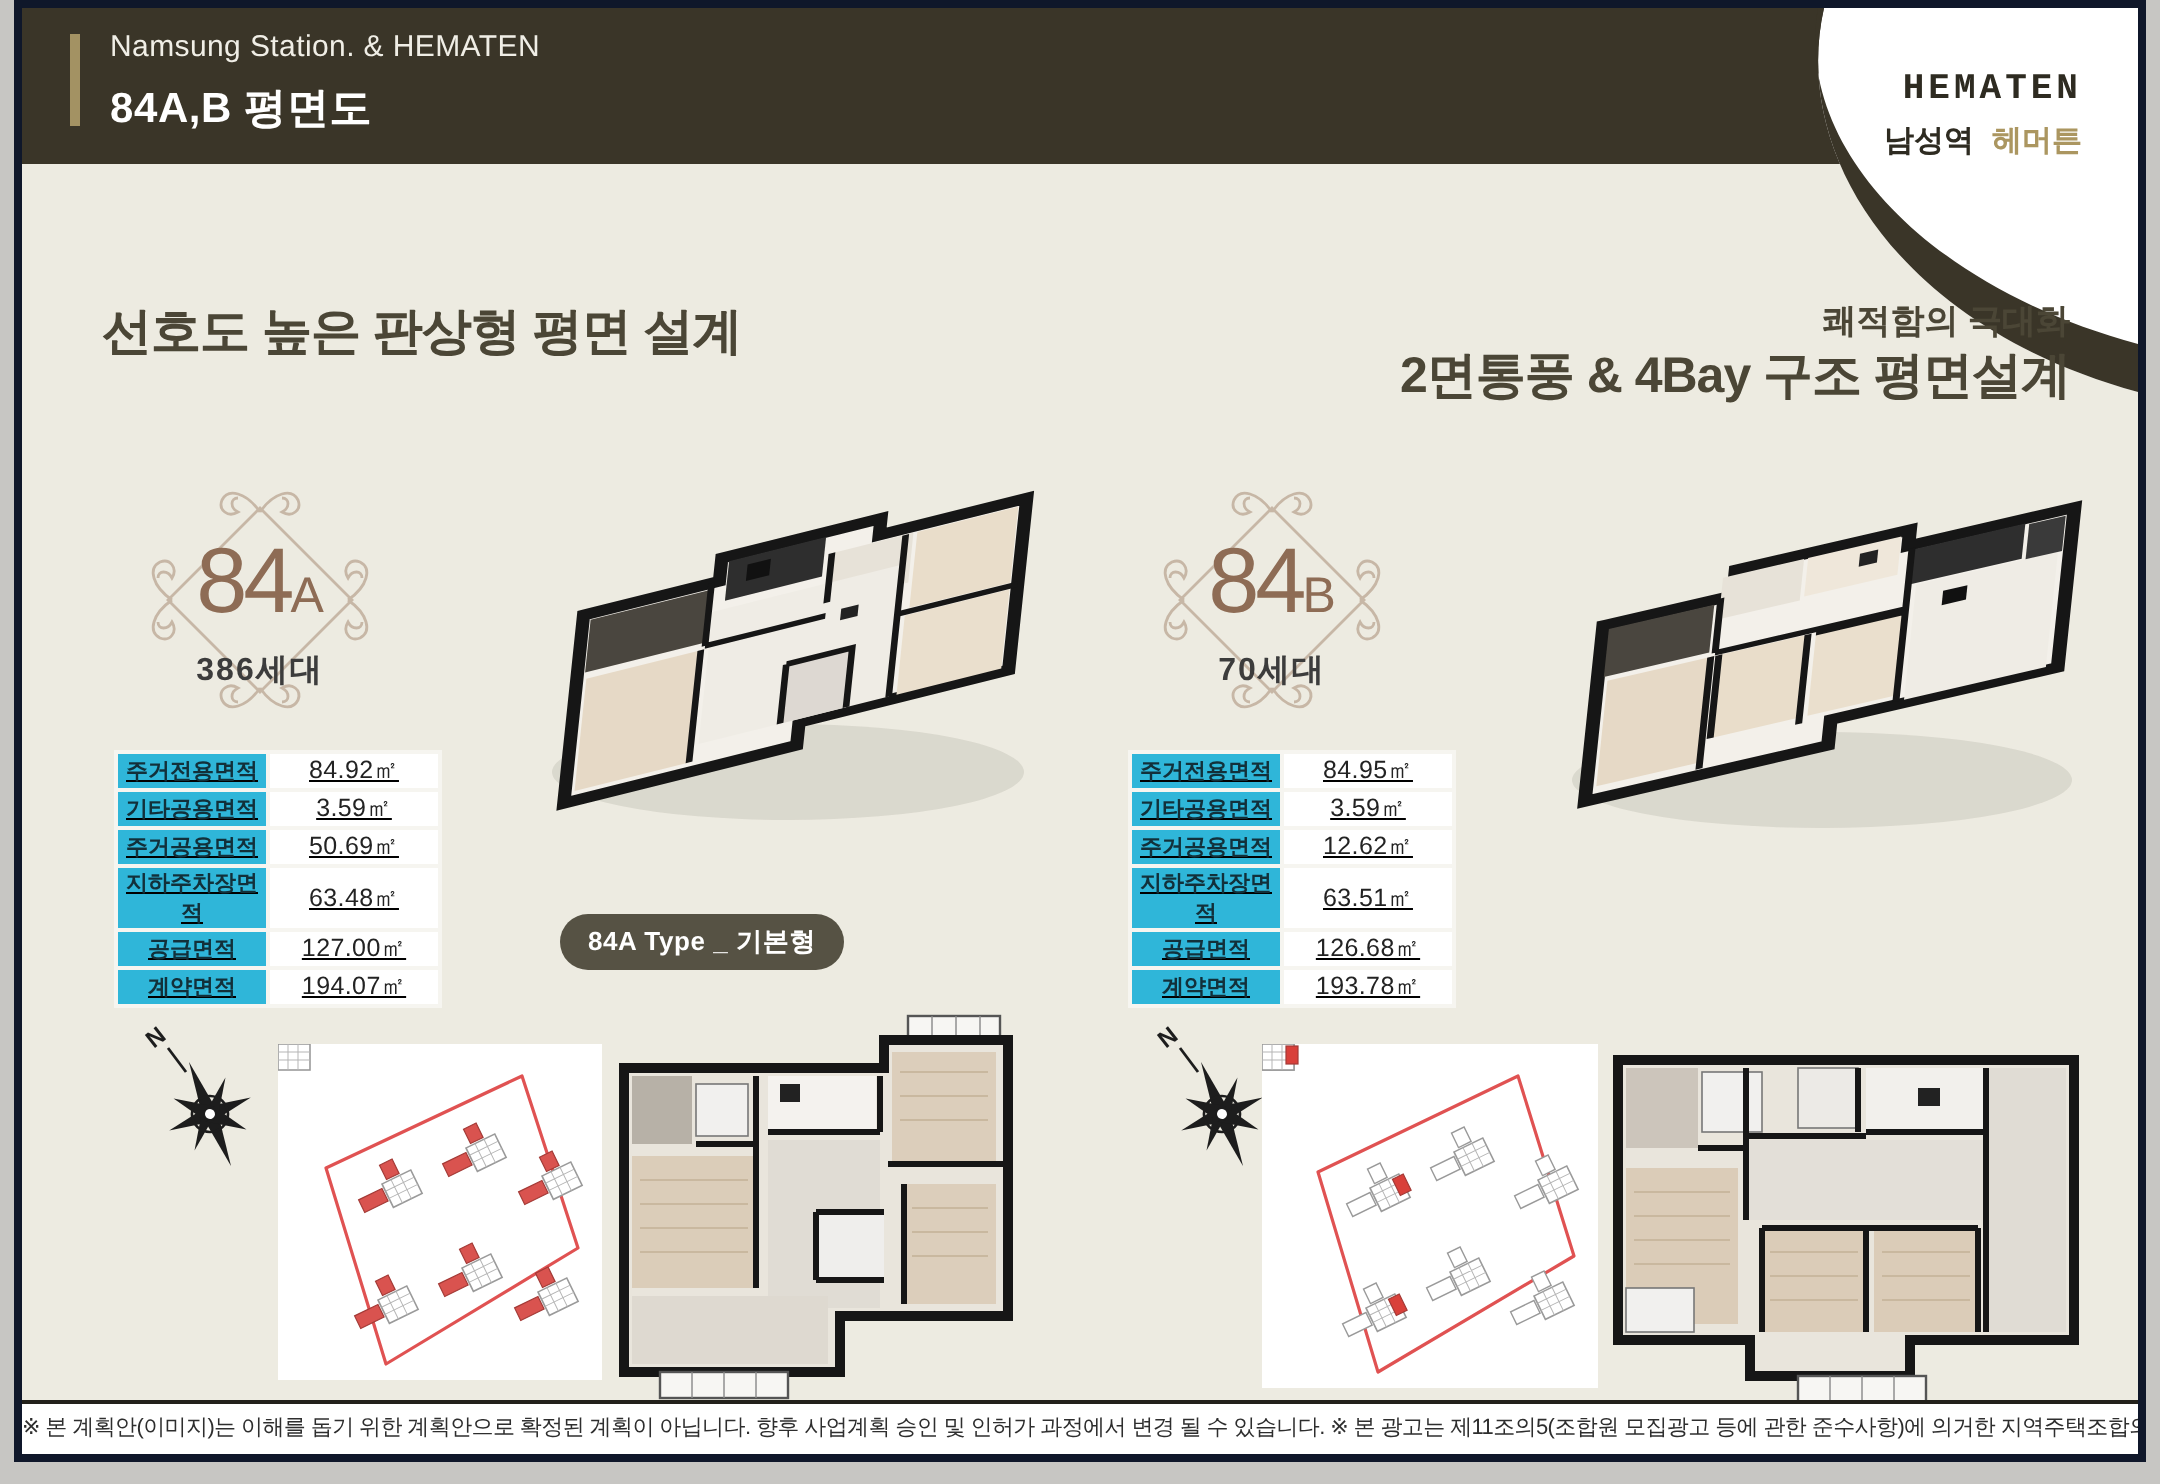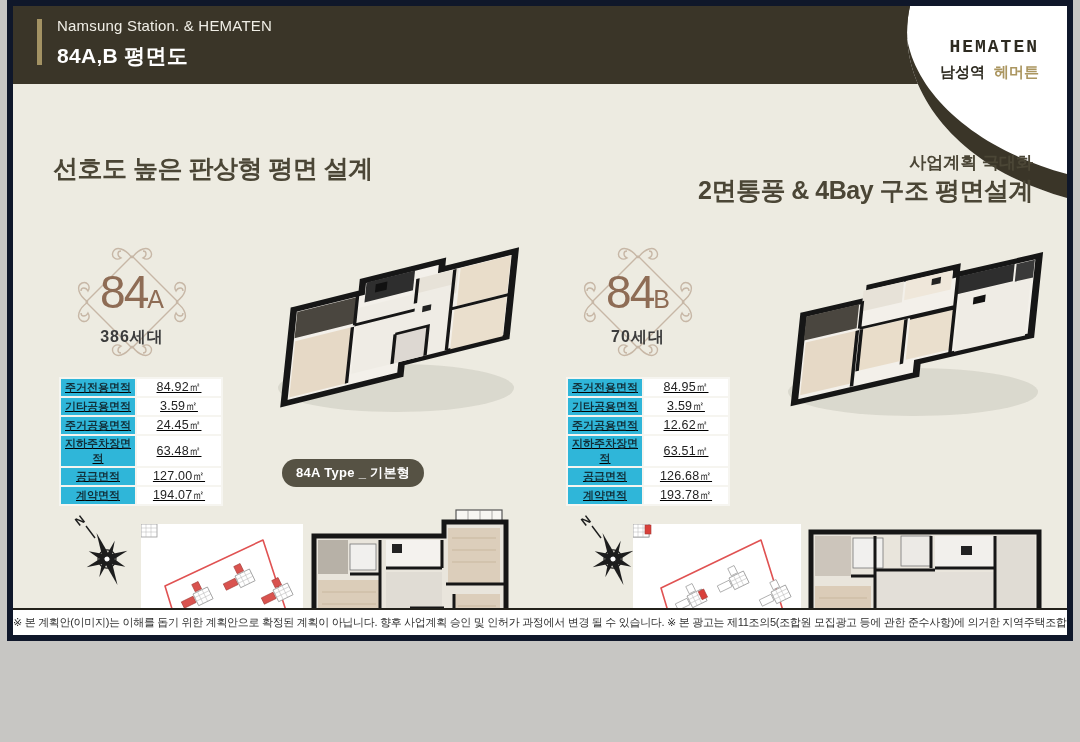--- a/index.html
+++ b/index.html
@@ -3,22 +3,22 @@
 <meta charset="utf-8">
 <style>
   html,body{margin:0;padding:0;}
   body{
     width:1080px;height:742px;position:relative;overflow:hidden;
     background:#c7c6c3;
     font-family:"Liberation Sans","DejaVu Sans",sans-serif;
     -webkit-font-smoothing:antialiased;
   }
   .page{
-    position:absolute;left:7px;top:0;width:1066px;height:641px;
-    background:#edebe1;border:6px solid #0f172a;box-sizing:border-box;overflow:hidden;
+    position:absolute;left:7px;top:0;width:1066px;height:731px;
+    background:#edebe1;border:4px solid #0f172a;box-sizing:border-box;overflow:hidden;
   }
   
   .topbar{position:absolute;left:0;top:0;right:0;height:78px;background:#3a3528;}
   .accent-bar{position:absolute;left:24px;top:13px;width:5px;height:46px;background:#a39263;}
   .hd-sub{position:absolute;left:44px;top:11px;font-size:15px;color:#f0eee6;letter-spacing:.2px;}
   .hd-title{position:absolute;left:44px;top:36px;font-size:21px;font-weight:bold;color:#ffffff;letter-spacing:.3px;}
   .logo-svg{position:absolute;right:0;top:0;width:252px;height:200px;}
   .logo-text{position:absolute;right:28px;top:28px;text-align:right;line-height:1.55;}
   .logo-brand{font-size:18px;font-weight:800;letter-spacing:2px;color:#2e2b21;}
   .logo-name{font-size:15px;font-weight:bold;color:#2e2b21;}
@@ -72,21 +72,21 @@
   </svg>
   <div class="logo-text" style="z-index:5;font-family:Liberation Mono, monospace;">
     <div class="logo-brand">HEMATEN</div>
     <div class="logo-name"><span>남성역 </span><span class="gold">헤머튼</span></div>
   </div>
 
   <div class="headline left">
     <div class="bigline">선호도 높은 판상형 평면 설계</div>
   </div>
   <div class="headline right">
-    <div class="tagline">사업계획 극대화</div>
+    <div class="tagline">쾌적함의 극대화</div>
     <div class="bigline">2면통풍 &amp; 4Bay 구조 평면설계</div>
   </div>
 
   <div class="badge a">
     <svg width="122" height="122" viewBox="0 0 122 122">
       <g stroke="#c7b7a6" fill="none" stroke-width="1.4">
         <path d="M61,15 L107,61 L61,107 L15,61 Z"></path>
         <g id="flA">
           <path d="M61,17 C54,7 45,5 42,11 C40,16 45,20 50,17 C46,15 46,10 50,10"></path>
           <path d="M61,17 C68,7 77,5 80,11 C82,16 77,20 72,17 C76,15 76,10 72,10"></path>
@@ -122,21 +122,21 @@
         <tr>
           <td class="lbl">주거전용면적</td>
           <td class="val">84.92㎡</td>
         </tr>
     <tr>
           <td class="lbl">기타공용면적</td>
           <td class="val">3.59㎡</td>
         </tr>
     <tr>
           <td class="lbl">주거공용면적</td>
-          <td class="val">24.45㎡</td>
+          <td class="val">50.69㎡</td>
         </tr>
     <tr>
           <td class="lbl">지하주차장면적</td>
           <td class="val">63.48㎡</td>
         </tr>
     <tr>
           <td class="lbl">공급면적</td>
           <td class="val">127.00㎡</td>
         </tr>
     <tr>

